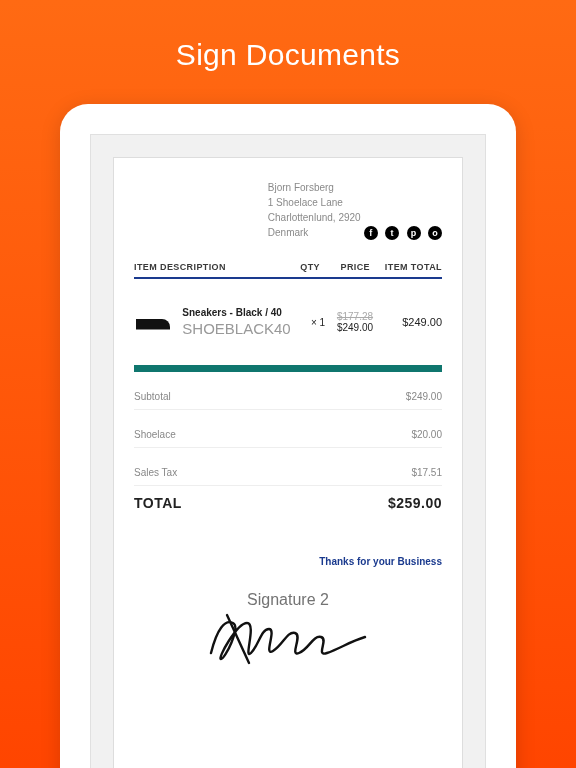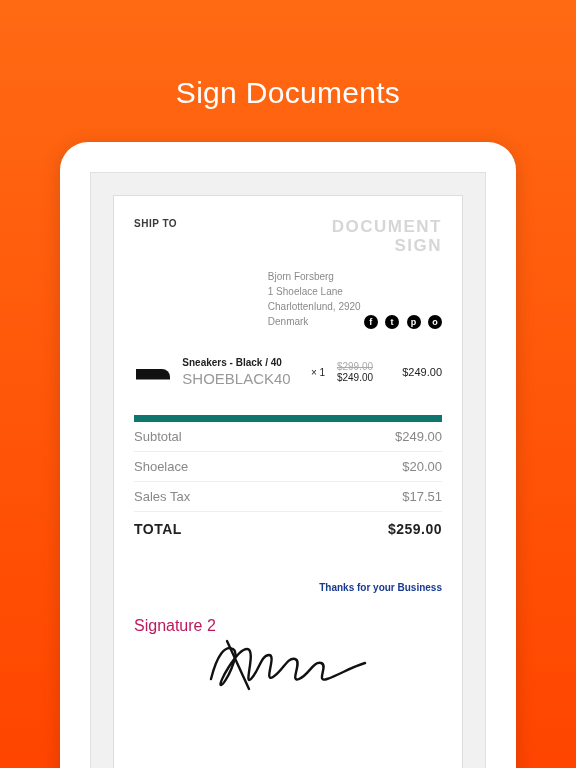--- a/index.html
+++ b/index.html
@@ -10,21 +10,20 @@
   font-family: -apple-system, "Helvetica Neue", Arial, sans-serif;
   overflow: hidden;
 }
 .hero-title {
   text-align: center;
   color: #fff;
   font-size: 30px;
   font-weight: 400;
   padding: 38px 0 32px;
   letter-spacing: 0.3px;
-  margin-top: 38px;
 }
 .tablet-frame {
   width: 456px;
   margin: 0 auto;
   background: #fff;
   border-radius: 28px 28px 0 0;
   padding: 30px 30px 0;
   height: 700px;
   box-shadow: 0 4px 20px rgba(0,0,0,0.15);
 }
@@ -60,73 +59,70 @@
 .shoe { position: absolute; bottom: 0; left: 2px; width: 34px; height: 14px; background: #111; border-radius: 0 8px 2px 2px; }
 .shoe::after { content: ""; position: absolute; bottom: 0; left: 0; width: 100%; height: 3px; background: #fff; border-top: 1px solid #888; }
 .item-name { flex: 1; }
 .item-title { font-size: 10px; font-weight: 700; color: #222; }
 .item-sku { font-size: 15px; color: #999; margin-top: 2px; }
 .item-qty { width: 36px; text-align: right; font-size: 10px; color: #222; }
 .item-price { width: 50px; text-align: right; font-size: 10px; }
 .strike { text-decoration: line-through; color: #aaa; }
 .cur { color: #222; }
 .item-total { width: 72px; text-align: right; font-size: 11px; color: #222; }
-.sub-row { display: flex; justify-content: space-between; padding: 7px 0; font-size: 13px; color: #888; border-bottom: 1px solid #eee; }
+.sub-row { display: flex; justify-content: space-between; padding: 7px 0; font-size: 10px; color: #888; border-bottom: 1px solid #eee; margin-top: 12px; }
 .sub-row:last-of-type { border-bottom: 2px solid #1a3a8e; }
 .total-row { display: flex; justify-content: space-between; padding: 9px 0; font-size: 14px; font-weight: 700; color: #222; letter-spacing: 0.5px; }
 .thanks { text-align: right; color: #1a3a8e; font-size: 10px; font-weight: 700; margin-top: 36px; }
-.sig-label { text-align: left; font-size: 16px; color: #be185d; margin-top: 24px; font-weight: 400; }
+.sig-label { text-align: center; font-size: 16px; color: #737373; margin-top: 24px; font-weight: 400; }
 .sig-svg { display: block; margin: 4px auto 0; }
 </style>
 </head>
 <body>
 
 <div class="hero-title">Sign Documents</div>
 
 <div class="tablet-frame">
   <div class="screen">
     <div class="doc">
 
-      <div class="top-row">
-        <div>
-          <div class="ship-label">SHIP TO</div>
-        </div>
-        <div class="docsign">
-          <div>DOCUMENT</div>
-          <div>SIGN</div>
-        </div>
-      </div>
 
       <div style="display:flex; justify-content:flex-end; align-items:flex-end;">
         <div class="address">
           <div>Bjorn Forsberg</div>
           <div>1 Shoelace Lane</div>
           <div>Charlottenlund, 2920</div>
           <div>Denmark</div>
         </div>
         <div class="socials">
           <span class="social-icon">f</span>
           <span class="social-icon">t</span>
           <span class="social-icon">p</span>
           <span class="social-icon">o</span>
         </div>
       </div>
 
+      <div class="table-head">
+        <div class="col-desc">ITEM DESCRIPTION</div>
+        <div class="col-qty">QTY</div>
+        <div class="col-price">PRICE</div>
+        <div class="col-total">ITEM TOTAL</div>
+      </div>
 
       <div class="item-row">
         <div class="thumb">
             <div class="shoe"></div>
           </div>
         <div class="item-name">
           <div class="item-title">Sneakers - Black / 40</div>
           <div class="item-sku">SHOEBLACK40</div>
         </div>
         <div class="item-qty">× 1</div>
         <div class="item-price">
-          <div class="strike">$299.00</div>
+          <div class="strike">$177.28</div>
           <div class="cur">$249.00</div>
         </div>
         <div class="item-total">$249.00</div>
       </div>
 
       <div class="sub-row">
         <span>Subtotal</span>
         <span>$249.00</span>
       </div>
       <div class="sub-row">

